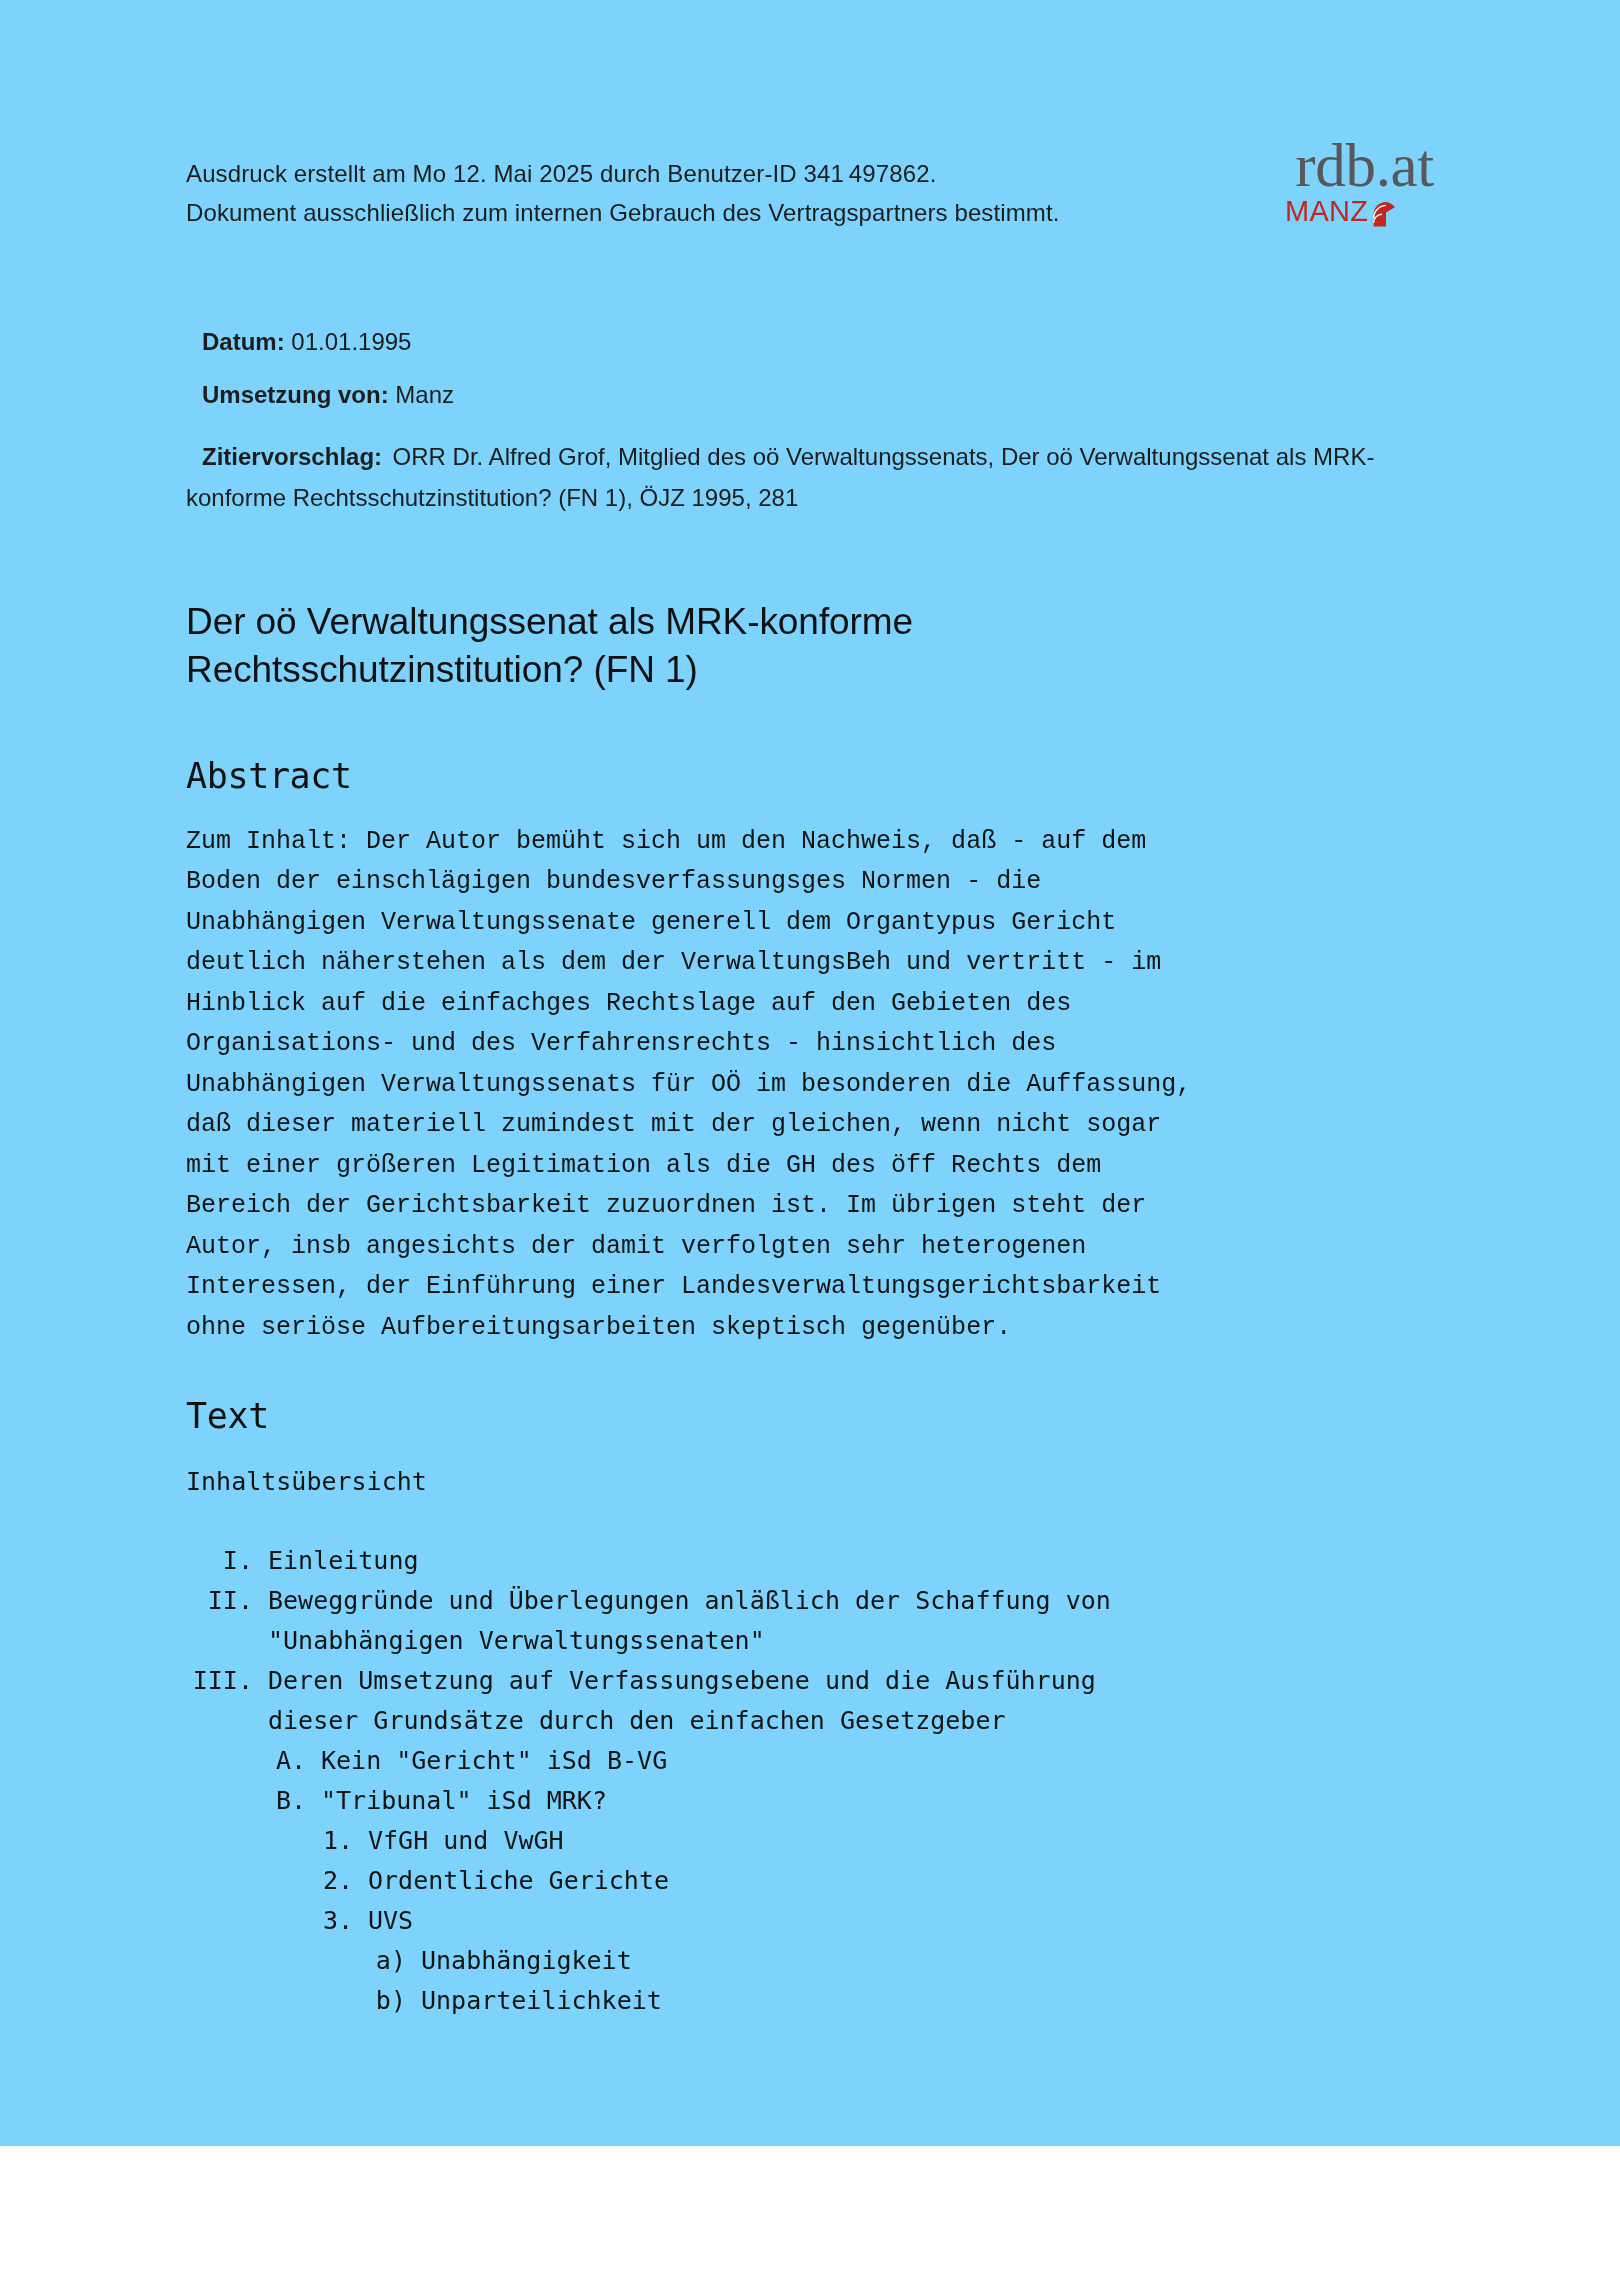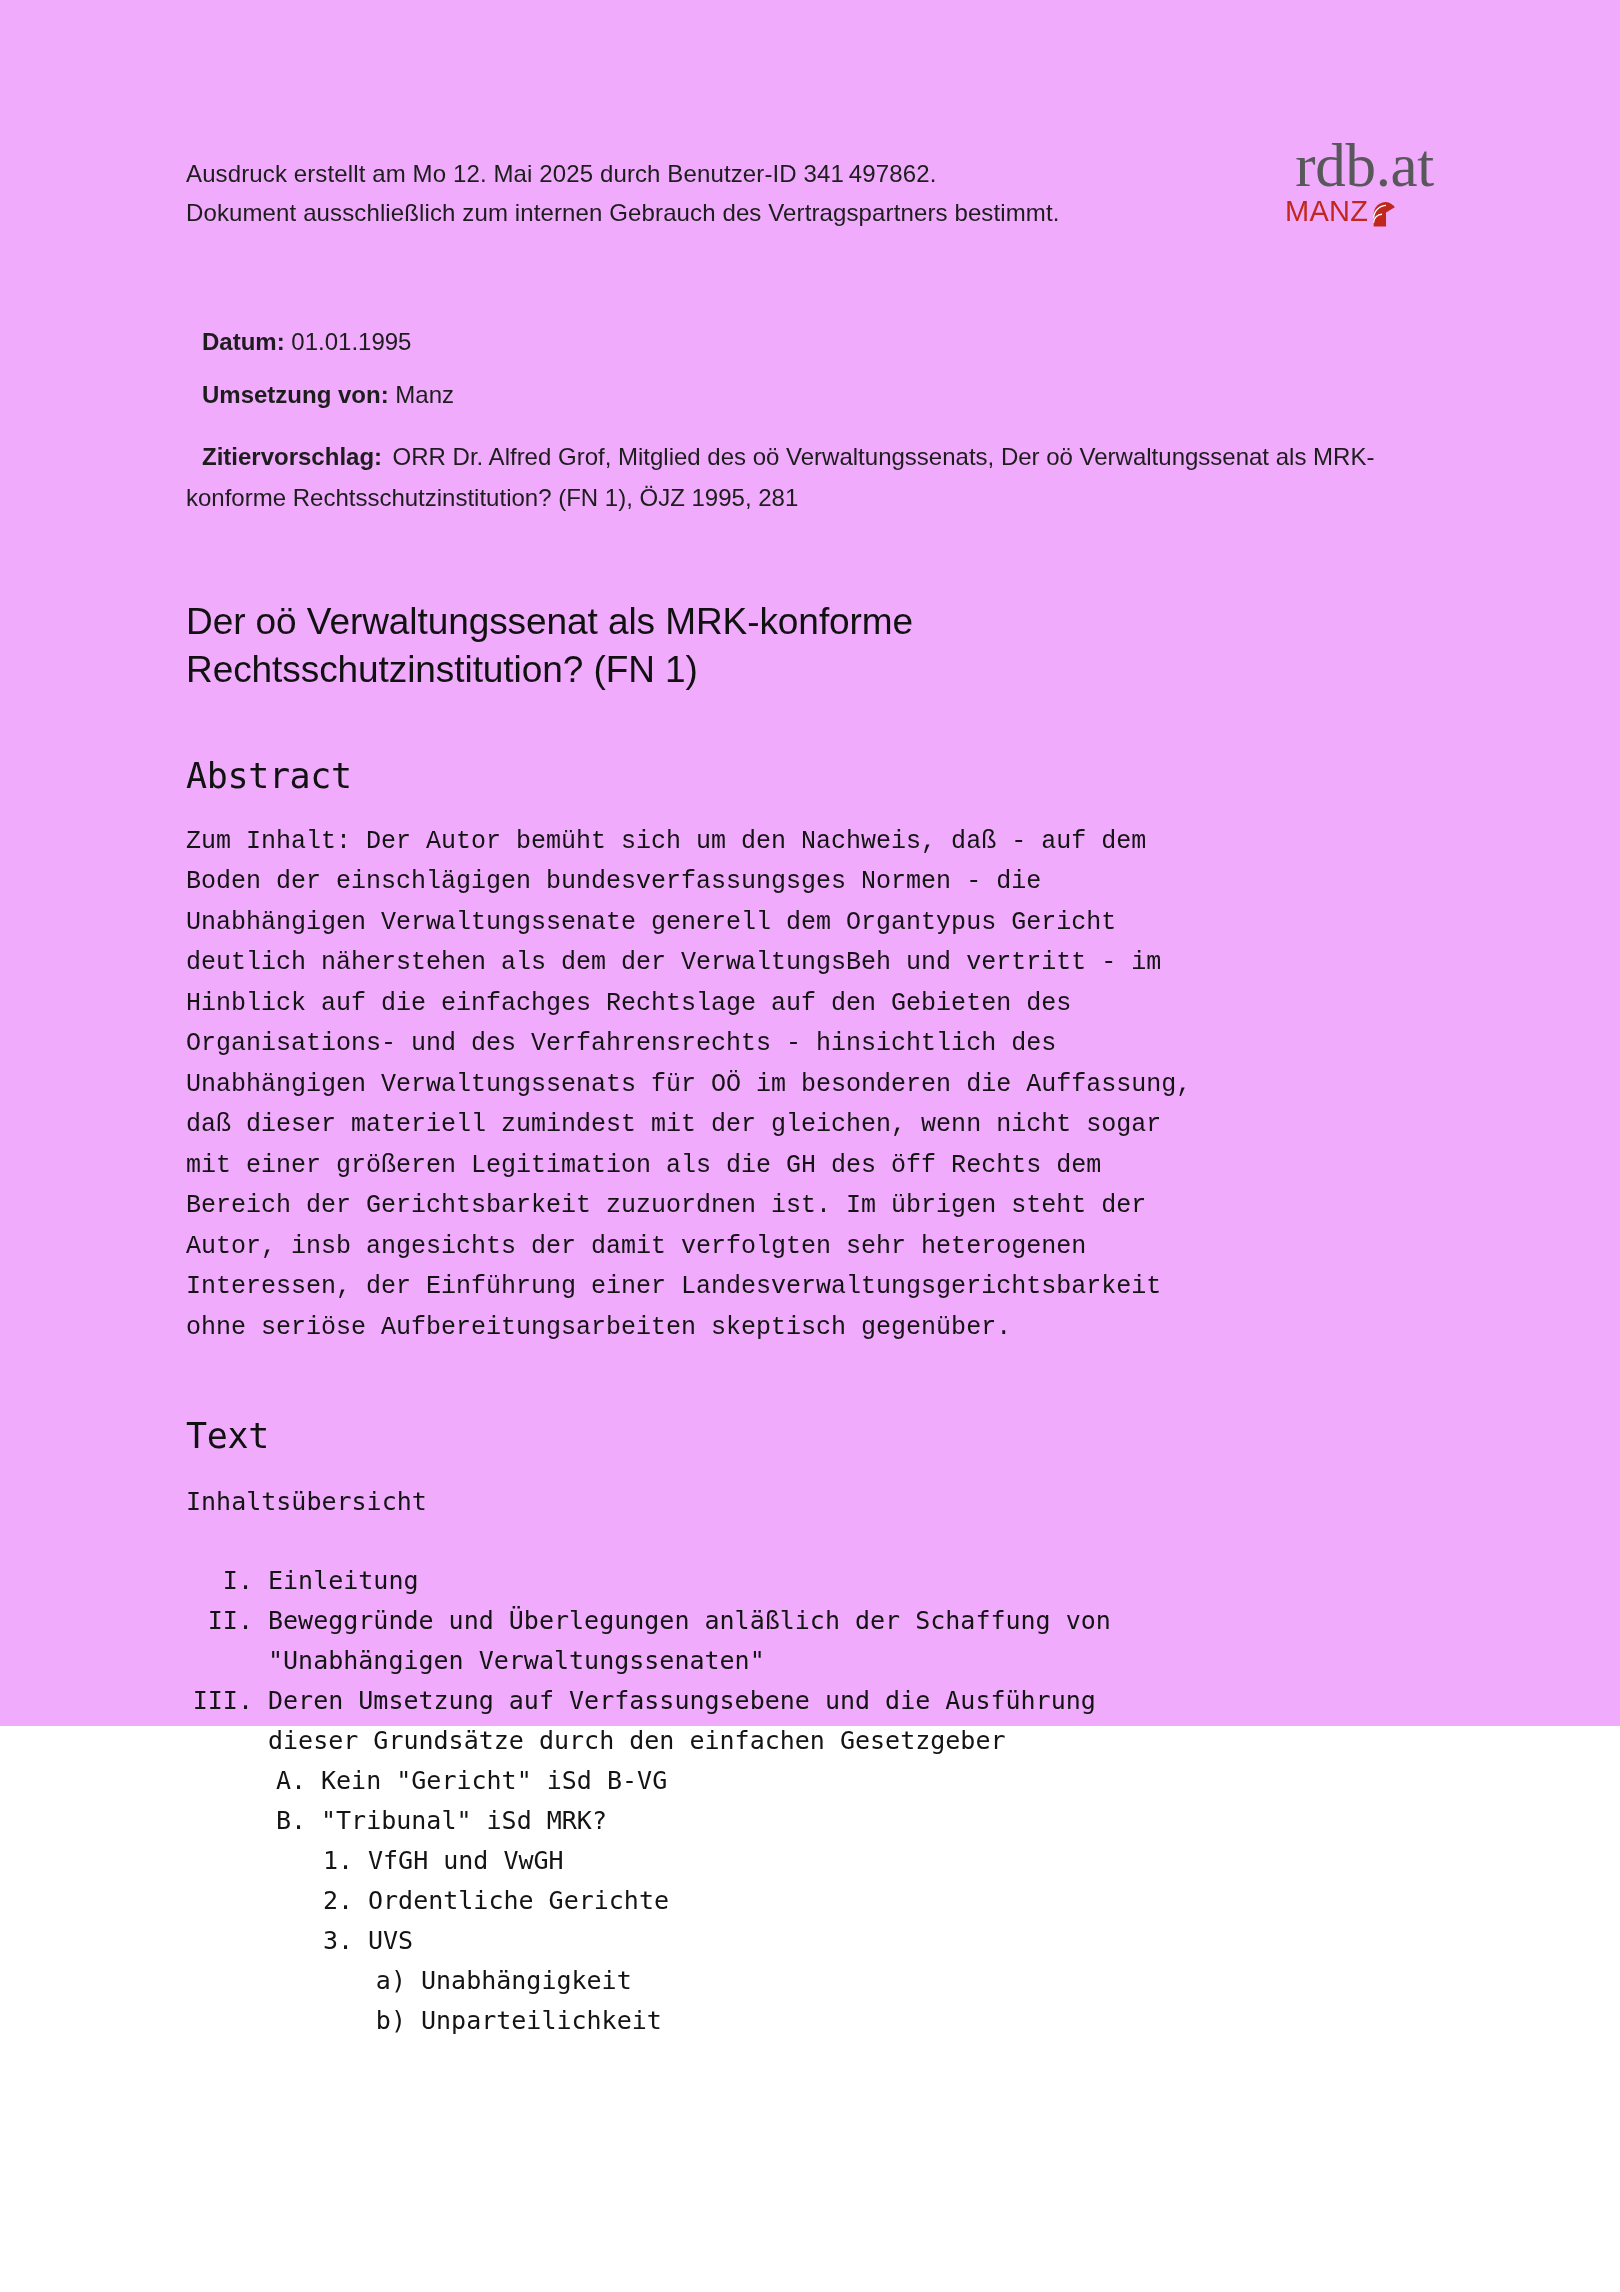--- a/index.html
+++ b/index.html
@@ -14,22 +14,22 @@
     position: relative;
     font-family: "Liberation Sans", sans-serif;
     color: #1a1a1a;
     overflow: hidden;
   }
 
   .page {
     position: absolute;
     left: 0; top: 0;
     width: 1620px;
-    height: 1726px;
-    background: #f0abfc;
+    height: 2146px;
+    background: #7dd3fc;
     box-sizing: border-box;
     padding: 0 186px 0 186px;
   }
 
   
   .doc-header {
     position: relative;
     padding-top: 155px;
     min-height: 118px;
   }
@@ -119,21 +119,21 @@
   
   .section-heading {
     font-family: "DejaVu Sans Mono", "Liberation Mono", monospace;
     font-size: 35px;
     font-weight: 400;
     color: #111111;
     margin-top: 61px;
     margin-bottom: 25.5px;
     letter-spacing: -0.01em;
   }
-  #section-text-heading { margin-top: 68px; }
+  #section-text-heading { margin-top: 48px; }
 
   .mono-body {
     font-family: Liberation Mono, monospace;
     font-size: 25px;
     line-height: 1.62;
     color: #141414;
     white-space: pre-wrap;
   }
   .abstract-body { margin-top: 3.9px; }
 

